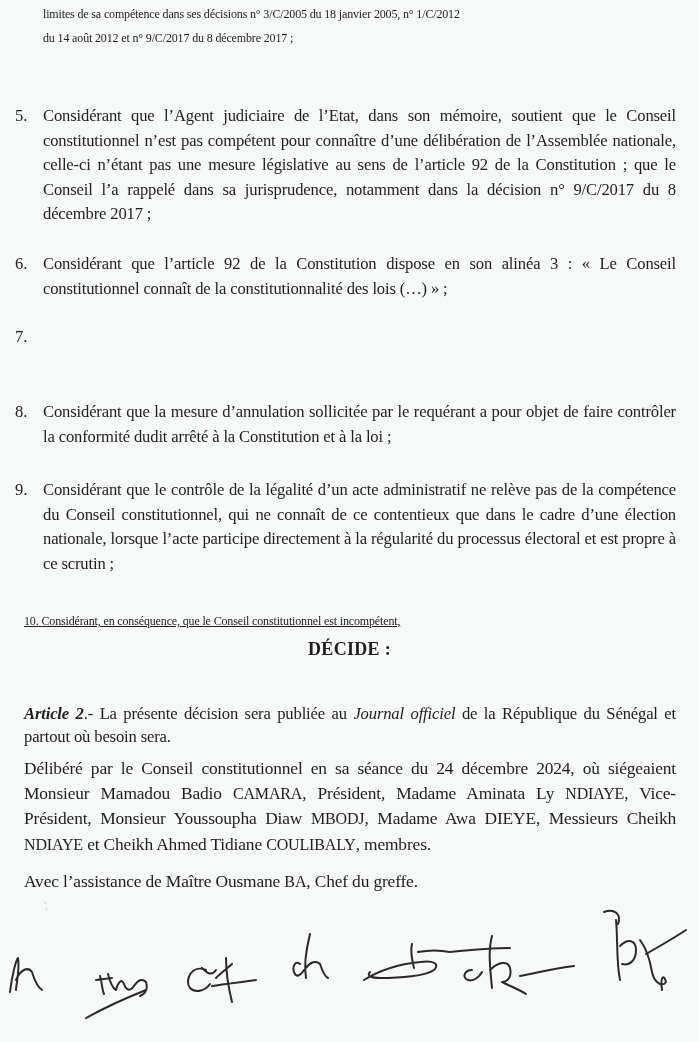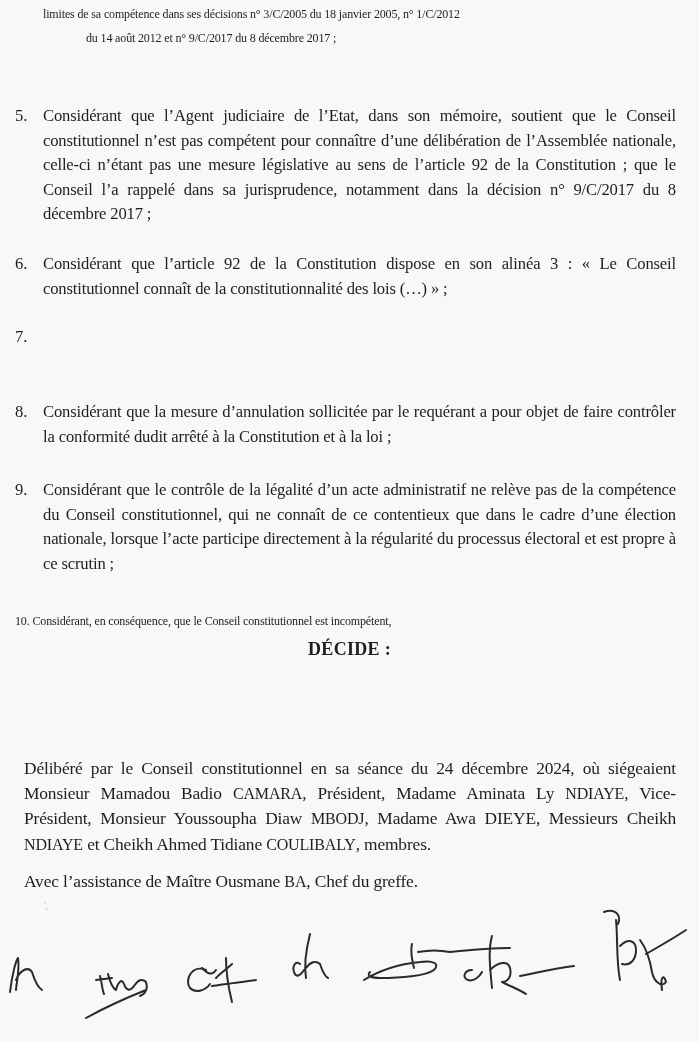--- a/index.html
+++ b/index.html
@@ -54,21 +54,21 @@
     width: 699px; height: 152px;
   }
   .sig-area svg { width: 699px; height: 152px; }
 </style>
 </head>
 <body>
 
 <div class="page">
 
   <div class="line" style="left:43px; top:2px;">limites de sa compétence  dans ses décisions n° 3/C/2005 du 18 janvier 2005, n° 1/C/2012</div>
-  <div class="line" style="left:43px; top:26px;margin-left:43px;">du 14 août 2012 et n° 9/C/2017 du 8 décembre 2017 ;</div>
+  <div class="line" style="left:43px; top:26px;">du 14 août 2012 et n° 9/C/2017 du 8 décembre 2017 ;</div>
 
   <div class="para" style="left:43px; top:104px; width:633px;">
     <span class="num">5.</span>
     <span>Considérant que l’Agent judiciaire de l’Etat, dans son mémoire, soutient que le Conseil constitutionnel n’est pas compétent pour connaître d’une délibération de l’Assemblée nationale, celle-ci n’étant pas une mesure législative au sens de l’article 92 de la Constitution ; que le Conseil l’a rappelé dans sa jurisprudence, notamment dans la décision n° 9/C/2017 du 8 décembre 2017 ;</span>
   </div>
 
   <div class="para" style="left:43px; top:252px; width:633px;">
     <span class="num">6.</span>
     <span>Considérant que l’article 92 de la Constitution dispose en son alinéa 3 : « Le Conseil constitutionnel connaît de la constitutionnalité des lois (…) » ;</span>
   </div>
@@ -80,28 +80,31 @@
   <div class="para" style="left:43px; top:400px; width:633px;">
     <span class="num">8.</span>
     <span>Considérant que la mesure d’annulation sollicitée par le requérant a pour objet de faire contrôler la conformité dudit arrêté à la Constitution et à la loi ;</span>
   </div>
 
   <div class="para" style="left:43px; top:478px; width:633px;">
     <span class="num">9.</span>
     <span>Considérant que le contrôle de la légalité d’un acte administratif ne relève pas de la compétence du Conseil constitutionnel, qui ne connaît de ce contentieux que dans le cadre d’une élection nationale, lorsque l’acte participe directement à la régularité du processus électoral et est propre à ce scrutin ;</span>
   </div>
 
-  <div class="line" style="left:15px; top:609px;">
+  <div class="line" style="left:24px; top:609px;text-decoration:underline;">
     <span>10.</span>
     <span>Considérant, en conséquence, que le Conseil constitutionnel est incompétent,</span>
   </div>
 
   <div class="heading" style="top:637px;">DÉCIDE :</div>
 
 
+  <div class="para" style="left:24px; top:702px; width:652px; line-height:23px;">
+    <span class="bi">Article 2</span><span>.- </span><span>La présente décision sera publiée au </span><span class="it">Journal officiel</span><span> de la République du Sénégal et partout où besoin sera.</span>
+  </div>
 
   <div class="para" style="left:24px; top:756px; width:652px; font-size:17.4px; line-height:24.5px;">
     <span>Délibéré par le Conseil constitutionnel en sa séance du 24 décembre 2024, où siégeaient Monsieur Mamadou Badio </span><span class="sc">CAMARA</span><span>, Président, Madame Aminata Ly </span><span class="sc">NDIAYE</span><span>, Vice-Président, Monsieur Youssoupha Diaw </span><span class="sc">MBODJ</span><span>, Madame Awa DIEYE, Messieurs Cheikh </span><span class="sc">NDIAYE</span><span> et Cheikh Ahmed Tidiane </span><span class="sc">COULIBALY</span><span>, membres.</span>
   </div>
 
   <div class="line" style="left:24px; top:869px; font-size:17.4px;">
     <span>Avec l’assistance de Maître Ousmane </span><span class="sc">BA</span><span>, Chef du greffe.</span>
   </div>
 
   <div class="sig-area">

